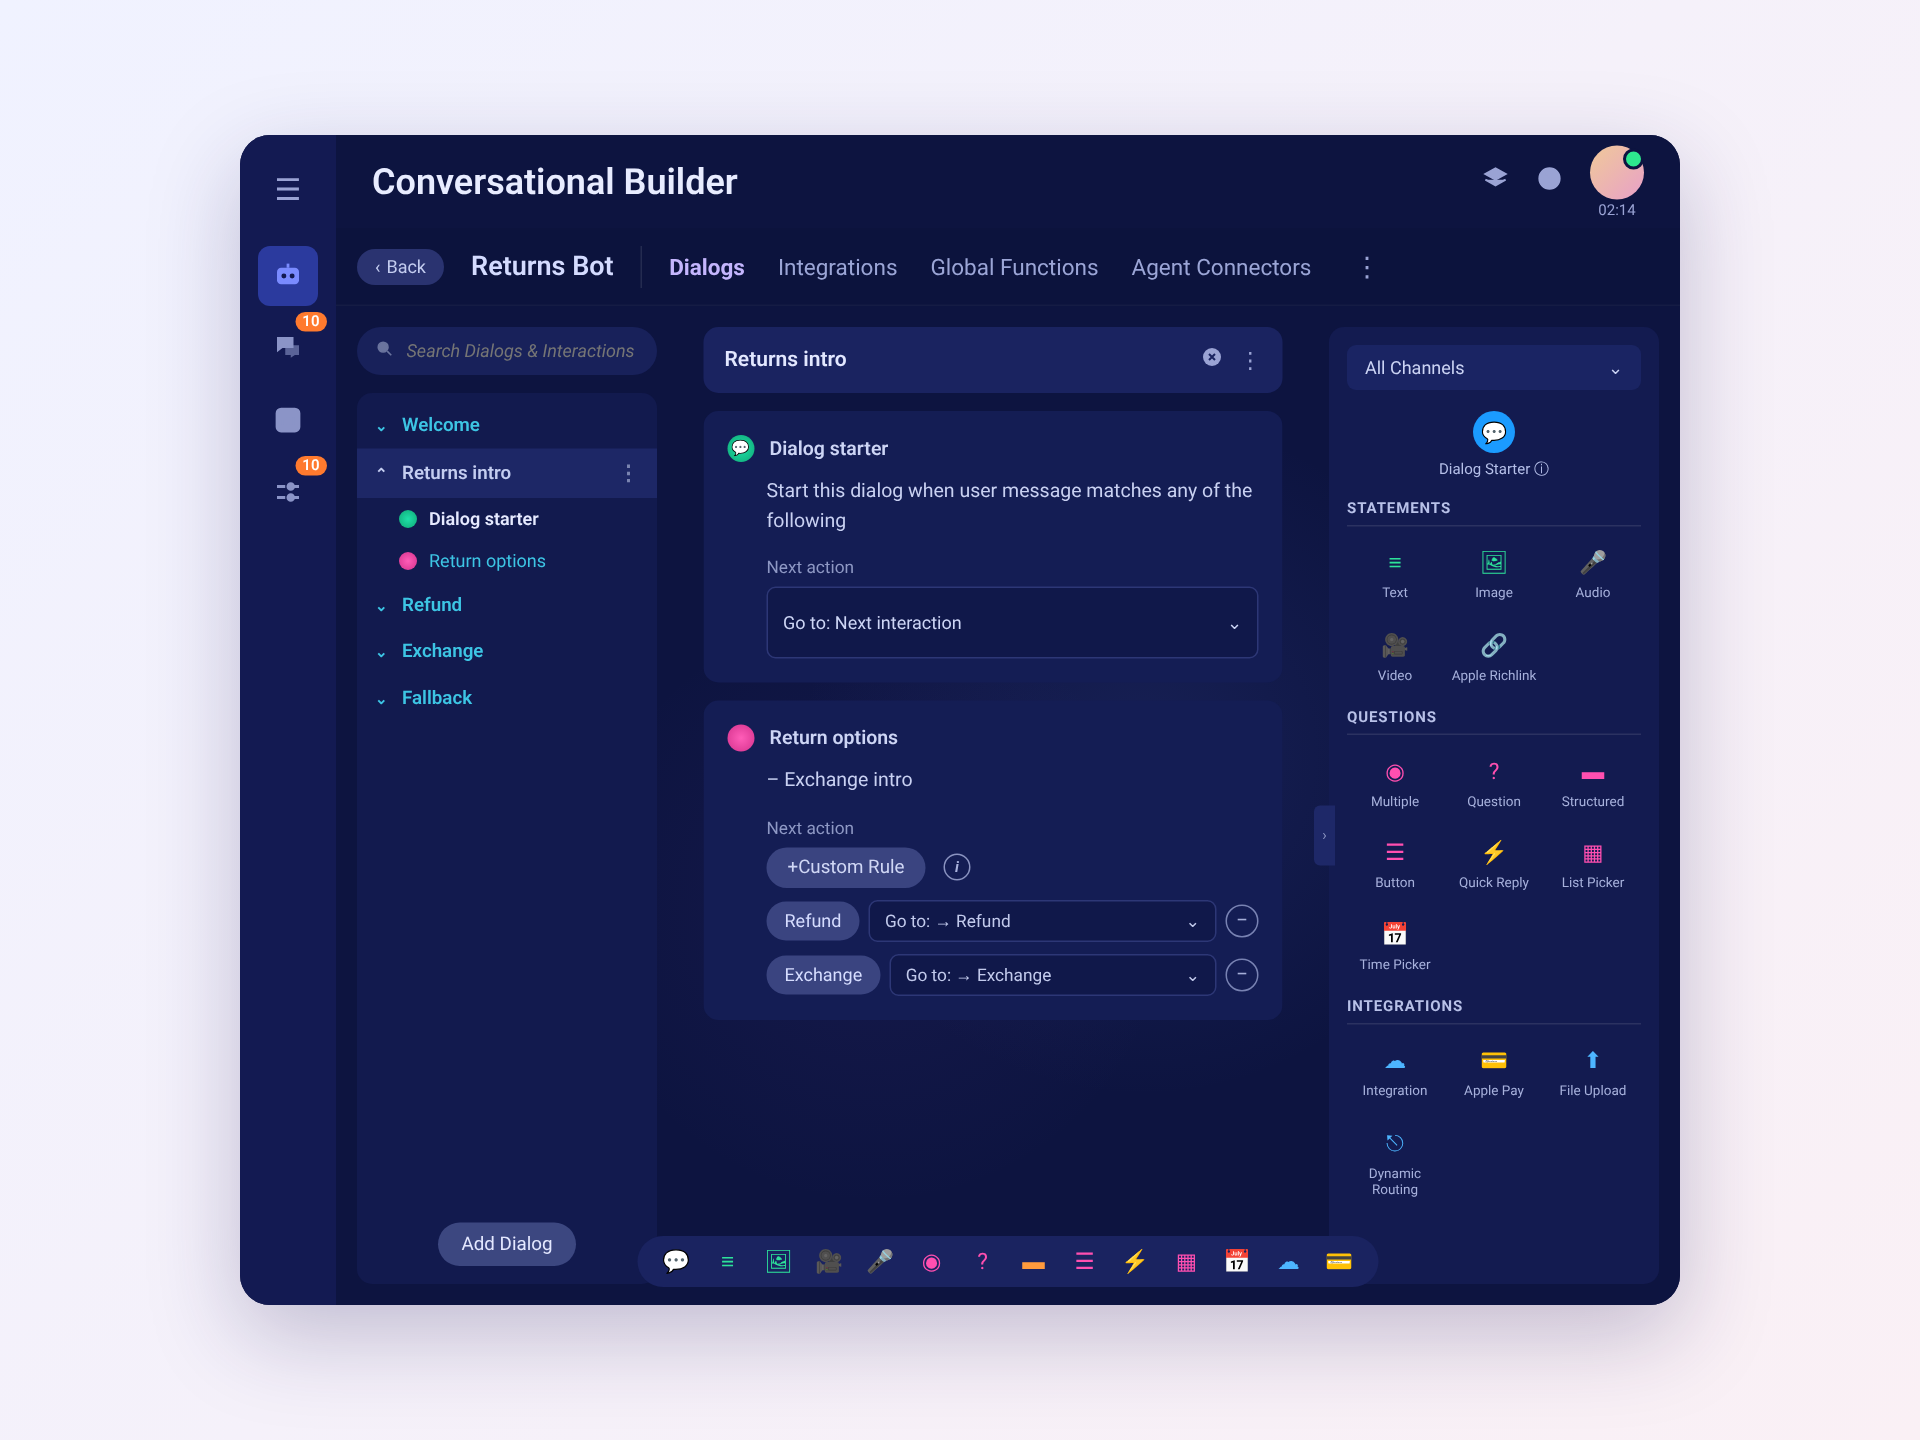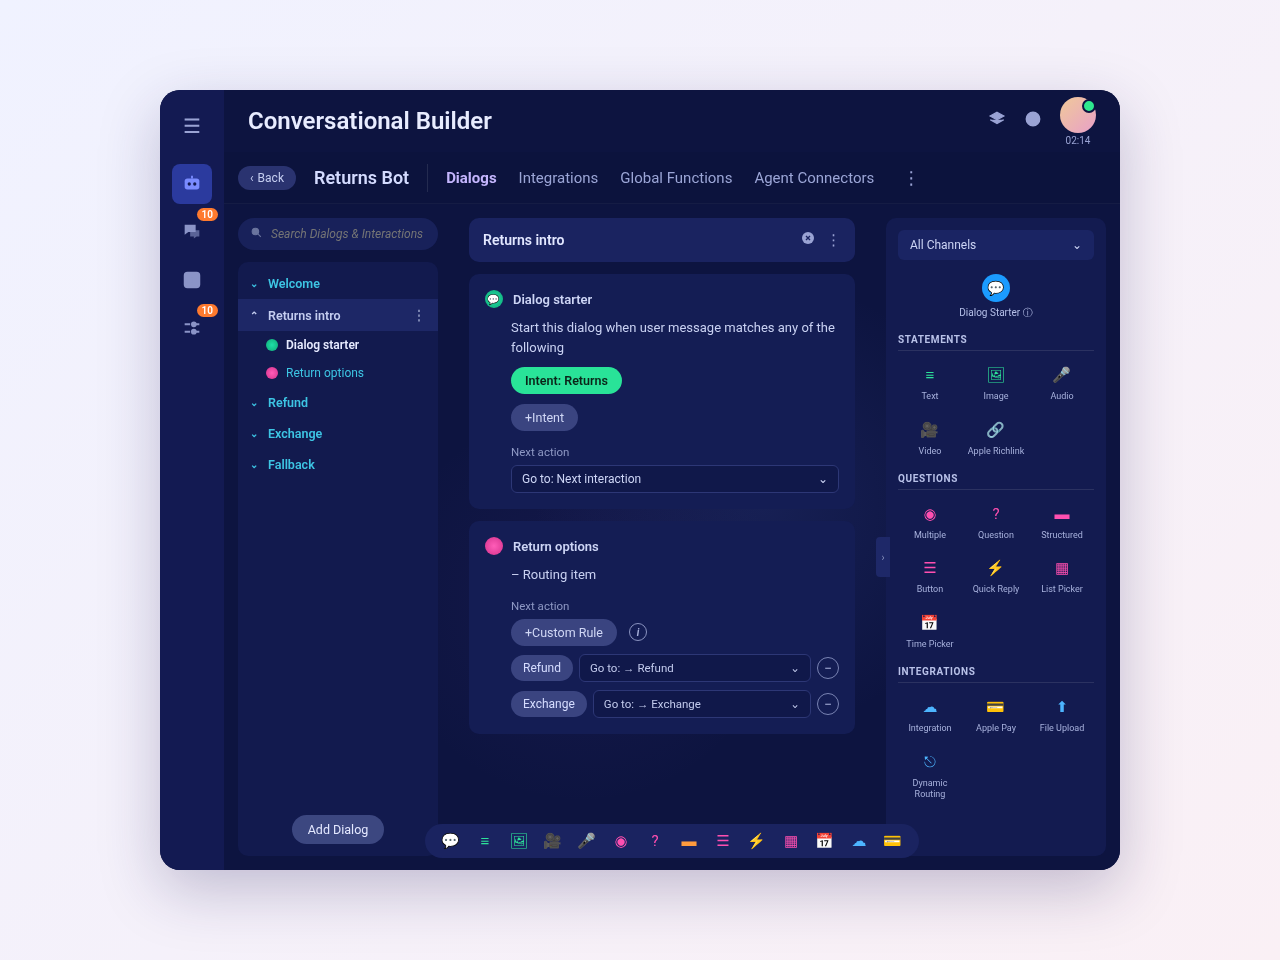--- a/index.html
+++ b/index.html
@@ -52,21 +52,21 @@
 .card-head{background:#1a2360;border-radius:10px;padding:12px 14px;display:flex;align-items:center;gap:10px}
 .card-head .hname{color:#e2e7ff;font-size:14px;font-weight:600;flex:1}
 .card-head .icobtn{color:#9aa3d4;cursor:pointer;font-size:15px}
 .card{background:#141d54;border-radius:10px;padding:16px}
 .card-title{display:flex;align-items:center;gap:10px;color:#cdd5f5;font-size:13px;font-weight:600;margin-bottom:10px}
 .card-body{color:#c9d1f2;font-size:13px;line-height:1.5;padding-left:26px}
 .pill{display:inline-flex;align-items:center;border-radius:16px;padding:6px 14px;font-size:12.5px;margin-top:10px;margin-right:6px;cursor:pointer}
 .pill-green{background:#29e398;color:#0b2418;font-weight:600}
 .pill-grey{background:#3a4480;color:#d0d7f5}
 .label-sm{color:#8e98c4;font-size:11.5px;margin-top:14px;display:block;padding-left:26px}
-.select{margin-top:6px;margin-left:26px;background:#10184a;border:1px solid #2d3776;border-radius:6px;padding:6px 10px;display:flex;align-items:center;justify-content:space-between;color:#cdd5f5;font-size:12px;cursor:pointer}
+.select{margin-top:6px;margin-left:26px;background:#10184a;border:1px solid #2d3776;border-radius:6px;padding:16px 10px;display:flex;align-items:center;justify-content:space-between;color:#cdd5f5;font-size:12px;cursor:pointer}
 .rule-row{display:flex;align-items:center;gap:6px;margin-top:8px;padding-left:26px}
 .rule-tag{background:#3a4480;color:#d6ddff;padding:6px 12px;border-radius:14px;font-size:12px}
 .rule-sel{flex:1;background:#10184a;border:1px solid #2d3776;border-radius:6px;padding:6px 10px;display:flex;align-items:flex-end;justify-content:space-between;color:#c2caec;font-size:11.5px}
 .circle-btn{width:22px;height:22px;border-radius:50%;border:1.5px solid #7983b3;display:flex;align-items:center;justify-content:center;color:#a5aed8;font-size:14px;cursor:pointer}
 .info-ic{width:18px;height:18px;border:1.5px solid #8a93c0;border-radius:50%;display:inline-flex;align-items:center;justify-content:center;color:#aab3dd;font-size:10px;margin-left:6px;font-style:italic;font-weight:700}
 .rpanel{background:#131b50;border-radius:10px;padding:12px;flex:1;overflow:auto}
 .chan-sel{background:#1a2463;border-radius:6px;padding:8px 12px;display:flex;justify-content:space-between;align-items:center;color:#ccd4f4;font-size:12px;cursor:pointer;margin-bottom:14px}
 .starter-ico{display:flex;flex-direction:column;align-items:center;gap:4px;margin-bottom:14px;cursor:pointer}
 .starter-ico .ic{width:28px;height:28px;border-radius:50%;background:#1b9bff;display:flex;align-items:center;justify-content:center;color:#fff;font-size:14px}
 .starter-ico .lbl{color:#b5bfe8;font-size:10px}
@@ -221,38 +221,34 @@
         </div>
 
         <div class="cards-scroll">
 
           <div class="card">
             <div class="card-title">
               <span class="dot-ico dot-green" style="width:18px;height:18px;display:flex;align-items:center;justify-content:center;color:#fff;font-size:10px">💬</span>
               <span>Dialog starter</span>
             </div>
             <div class="card-body">Start this dialog when user message matches any of the following</div>
-            <div style="padding-left:26px">
-              <span class="pill pill-green">Intent: Returns</span><br>
-              <span class="pill pill-grey">+Intent</span>
-            </div>
             <span class="label-sm">Next action</span>
             <div class="select">
               <span>Go to: Next interaction</span>
               <span>⌄</span>
             </div>
           </div>
 
           <div class="card">
             <div class="card-title">
               <span class="dot-ico dot-pink" style="width:18px;height:18px"></span>
               <span>Return options</span>
             </div>
             <div class="card-body">
-              <div>– Routing item</div>
+              <div>– Exchange intro</div>
             </div>
             <span class="label-sm">Next action</span>
             <div style="padding-left:26px;margin-top:6px;display:flex;align-items:center">
               <span class="pill pill-grey" style="margin-top:0">+Custom Rule</span>
               <span class="info-ic">i</span>
             </div>
             <div class="rule-row">
               <span class="rule-tag">Refund</span>
               <div class="rule-sel">
                   <span>Go to: → Refund</span>

